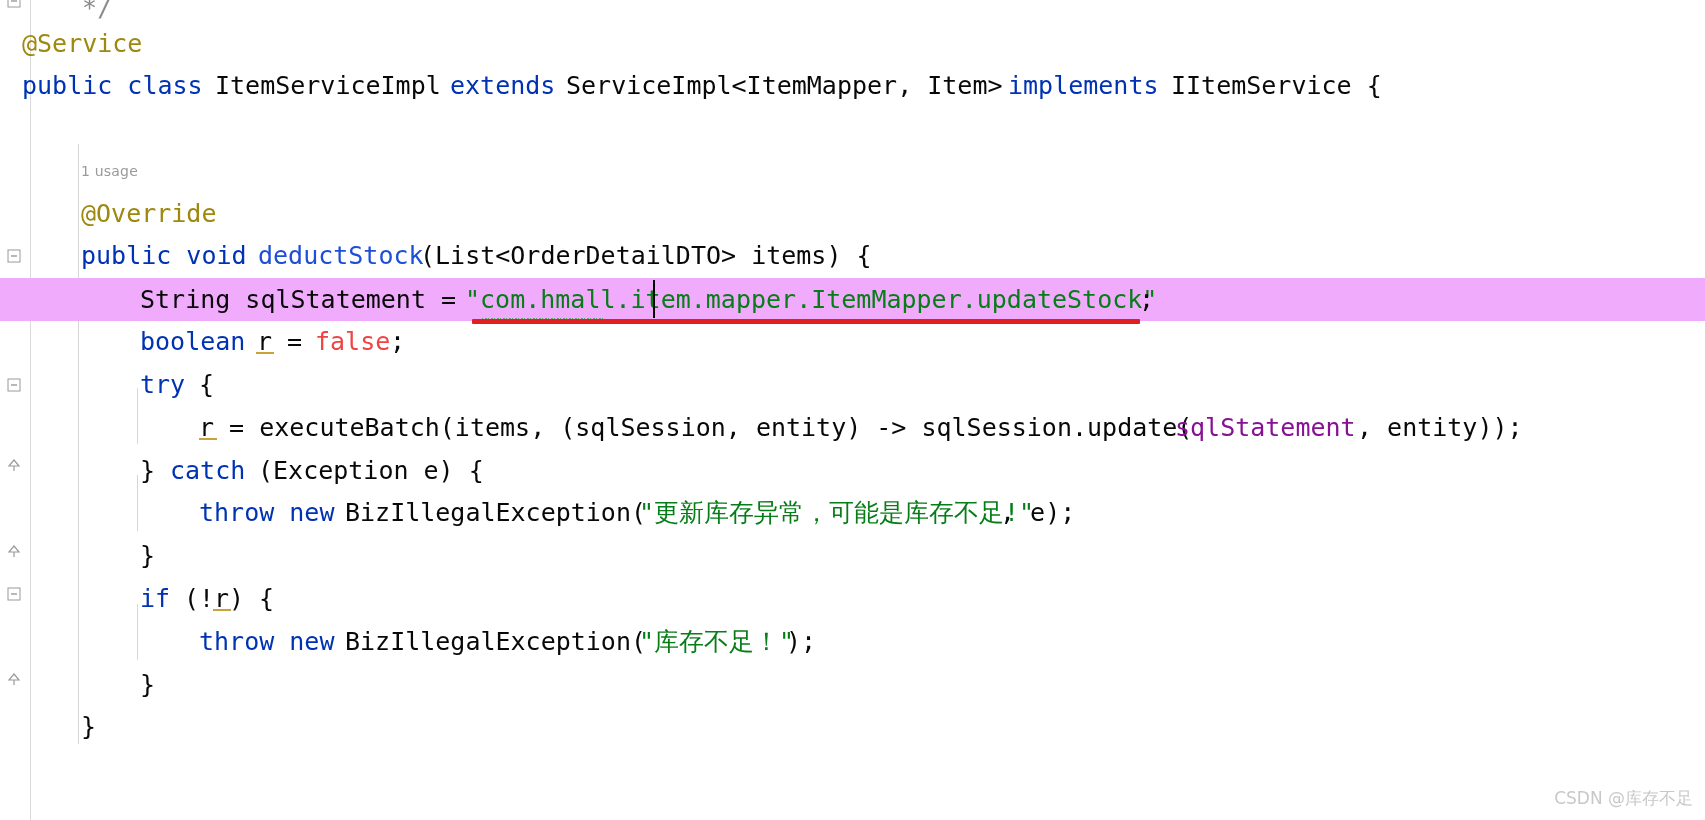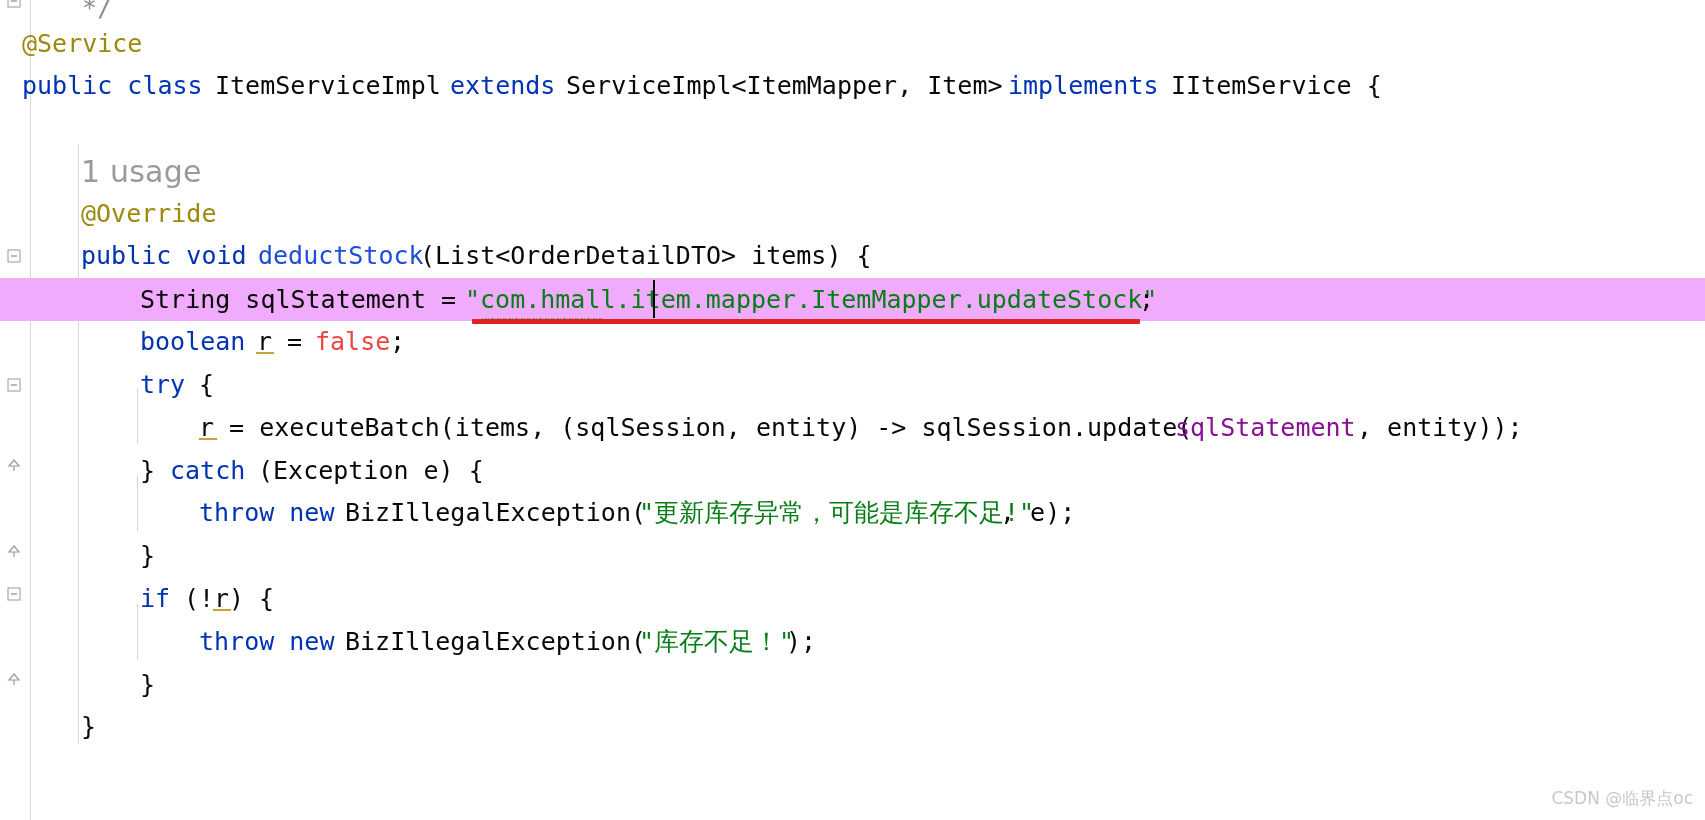--- a/index.html
+++ b/index.html
@@ -91,21 +91,21 @@
   .ann     { color: #9e880d; }
   .str     { color: #067d17; }
   .fn      { color: #1d4ed8; }
   .field   { color: #871094; }
   .lit     { color: #ef4444; }
   .comment { color: #8c8c8c; }
 
   
   .hint {
     font-family: "DejaVu Sans", sans-serif;
-    font-size: 30px;
+    font-size: 14px;
     color: #9a9a9a;
     letter-spacing: .2px;
   }
 
   
   .wavy {
     position: absolute;
     height: 6px;
     background-image:
       repeating-linear-gradient(135deg, #4a9e5c 0 1px, transparent 1px 3px),
@@ -205,15 +205,15 @@
 
   <div class="code" id="code-host"><div class="line" style="top: -14px;"><span class="txt comment" style="left: 52px;">  */</span></div><div class="line" style="top: 22px;"><span class="txt ann" style="left: 22px;">@Service</span></div><div class="line" style="top: 64px;"><span class="txt kw" style="left: 22px;">public class </span><span class="txt plain" style="left: 215px;">ItemServiceImpl </span><span class="txt kw" style="left: 450px;">extends </span><span class="txt plain" style="left: 566px;">ServiceImpl&lt;ItemMapper, Item&gt; </span><span class="txt kw" style="left: 1008px;">implements </span><span class="txt plain" style="left: 1171px;">IItemService {</span></div><div class="line" style="top: 150px;"><span class="txt hint" style="left: 81px;">1 usage</span></div><div class="line" style="top: 192px;"><span class="txt ann" style="left: 81px;">@Override</span></div><div class="line" style="top: 234px;"><span class="txt kw" style="left: 81px;">public void </span><span class="txt fn" style="left: 258px;">deductStock</span><span class="txt plain" style="left: 420px;">(List&lt;OrderDetailDTO&gt; items) {</span></div><div class="line current" style="top: 278px;"><span class="txt plain" style="left: 140px;">String sqlStatement = </span><span class="txt str" style="left: 465px;">"com.hmall.item.mapper.ItemMapper.updateStock"</span><span class="txt plain" style="left: 1139px;">;</span></div><div class="line" style="top: 320px;"><span class="txt kw" style="left: 140px;">boolean </span><span class="txt plain" style="left: 257px;">r </span><span class="txt plain" style="left: 287px;">= </span><span class="txt lit" style="left: 315px;">false</span><span class="txt plain" style="left: 390px;">;</span></div><div class="line" style="top: 363px;"><span class="txt kw" style="left: 140px;">try </span><span class="txt plain" style="left: 199px;">{</span></div><div class="line" style="top: 406px;"><span class="txt plain" style="left: 199px;">r = executeBatch(items, (sqlSession, entity) -&gt; sqlSession.update(</span><span class="txt field" style="left: 1175px;">sqlStatement</span><span class="txt plain" style="left: 1357px;">, entity));</span></div><div class="line" style="top: 449px;"><span class="txt plain" style="left: 140px;">} </span><span class="txt kw" style="left: 170px;">catch </span><span class="txt plain" style="left: 258px;">(Exception e) {</span></div><div class="line" style="top: 491px;"><span class="txt kw" style="left: 199px;">throw new </span><span class="txt plain" style="left: 345px;">BizIllegalException(</span><span class="txt str" style="left: 639px;">"更新库存异常，可能是库存不足!"</span><span class="txt plain" style="left: 1000px;">, e);</span></div><div class="line" style="top: 534px;"><span class="txt plain" style="left: 140px;">}</span></div><div class="line" style="top: 577px;"><span class="txt kw" style="left: 140px;">if </span><span class="txt plain" style="left: 184px;">(!</span><span class="txt plain" style="left: 214px;">r</span><span class="txt plain" style="left: 229px;">) {</span></div><div class="line" style="top: 620px;"><span class="txt kw" style="left: 199px;">throw new </span><span class="txt plain" style="left: 345px;">BizIllegalException(</span><span class="txt str" style="left: 639px;">"库存不足！"</span><span class="txt plain" style="left: 786px;">);</span></div><div class="line" style="top: 663px;"><span class="txt plain" style="left: 140px;">}</span></div><div class="line" style="top: 705px;"><span class="txt plain" style="left: 81px;">}</span></div></div>
 
   <div class="wavy" id="dec-typo" style="left: 482px; top: 318px; width: 122px;"></div>
   <div class="redline" id="dec-error" style="left: 472px; top: 319px; width: 668px;"></div>
   <div class="warnline" id="dec-warn-1" style="left: 256px; top: 352px; width: 18px;"></div>
   <div class="warnline" id="dec-warn-2" style="left: 199px; top: 438px; width: 18px;"></div>
   <div class="warnline" id="dec-warn-3" style="left: 213px; top: 609px; width: 18px;"></div>
   <div class="caret" id="dec-caret" style="left: 653px; top: 280px; height: 38px;"></div>
 
-  <div class="watermark">CSDN @临界点oc</div>
+  <div class="watermark">CSDN @库存不足</div>
 
 </div>
 
 </body></html>

